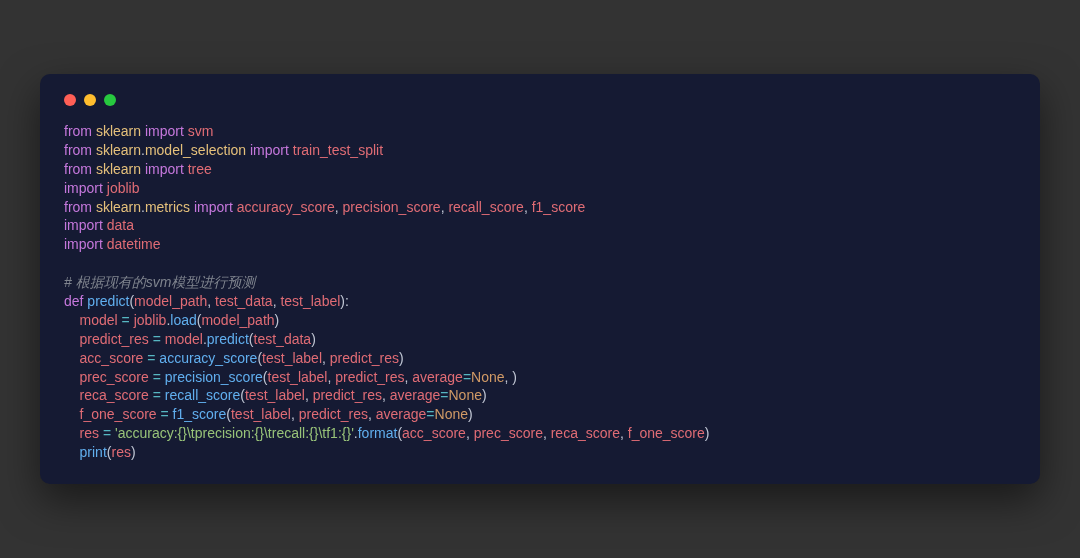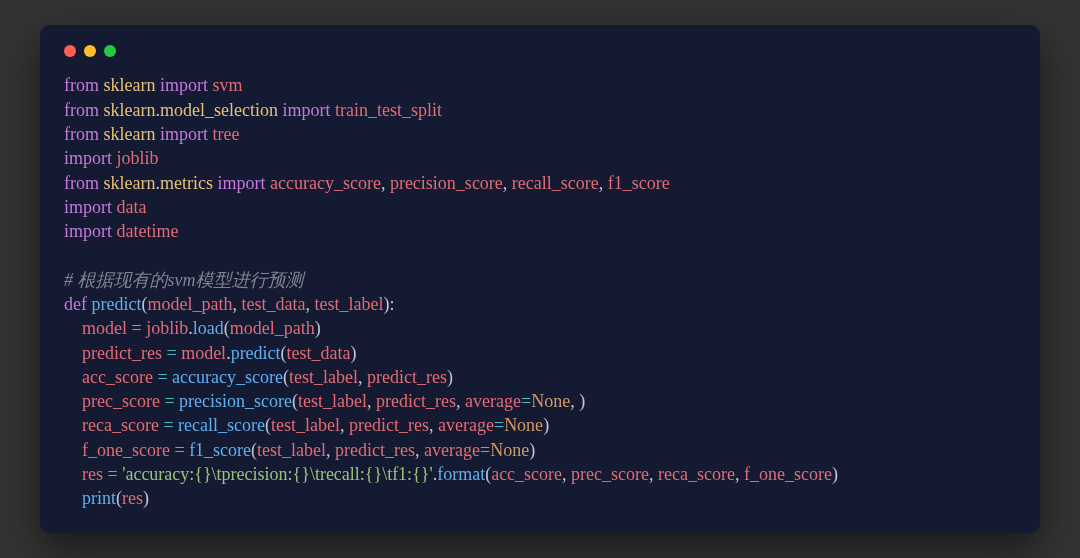--- a/index.html
+++ b/index.html
@@ -29,22 +29,22 @@
   .dot {
     width: 12px;
     height: 12px;
     border-radius: 50%;
   }
   .dot.red    { background: #ff5f56; }
   .dot.yellow { background: #ffbd2e; }
   .dot.green  { background: #27c93f; }
   pre.code {
     margin: 0;
-    font-family: Liberation Serif, serif;
-    font-size: 18px;
+    font-family: Liberation Sans, sans-serif;
+    font-size: 14px;
     line-height: 1.35;
     white-space: pre-wrap;
     word-break: break-word;
     color: #c0c6d4;
   }
   .kw  { color: #c678dd; }
   .fn  { color: #61afef; }
   .mod { color: #e5c07b; }
   .ident { color: #e06c75; }
   .op  { color: #56b6c2; }

